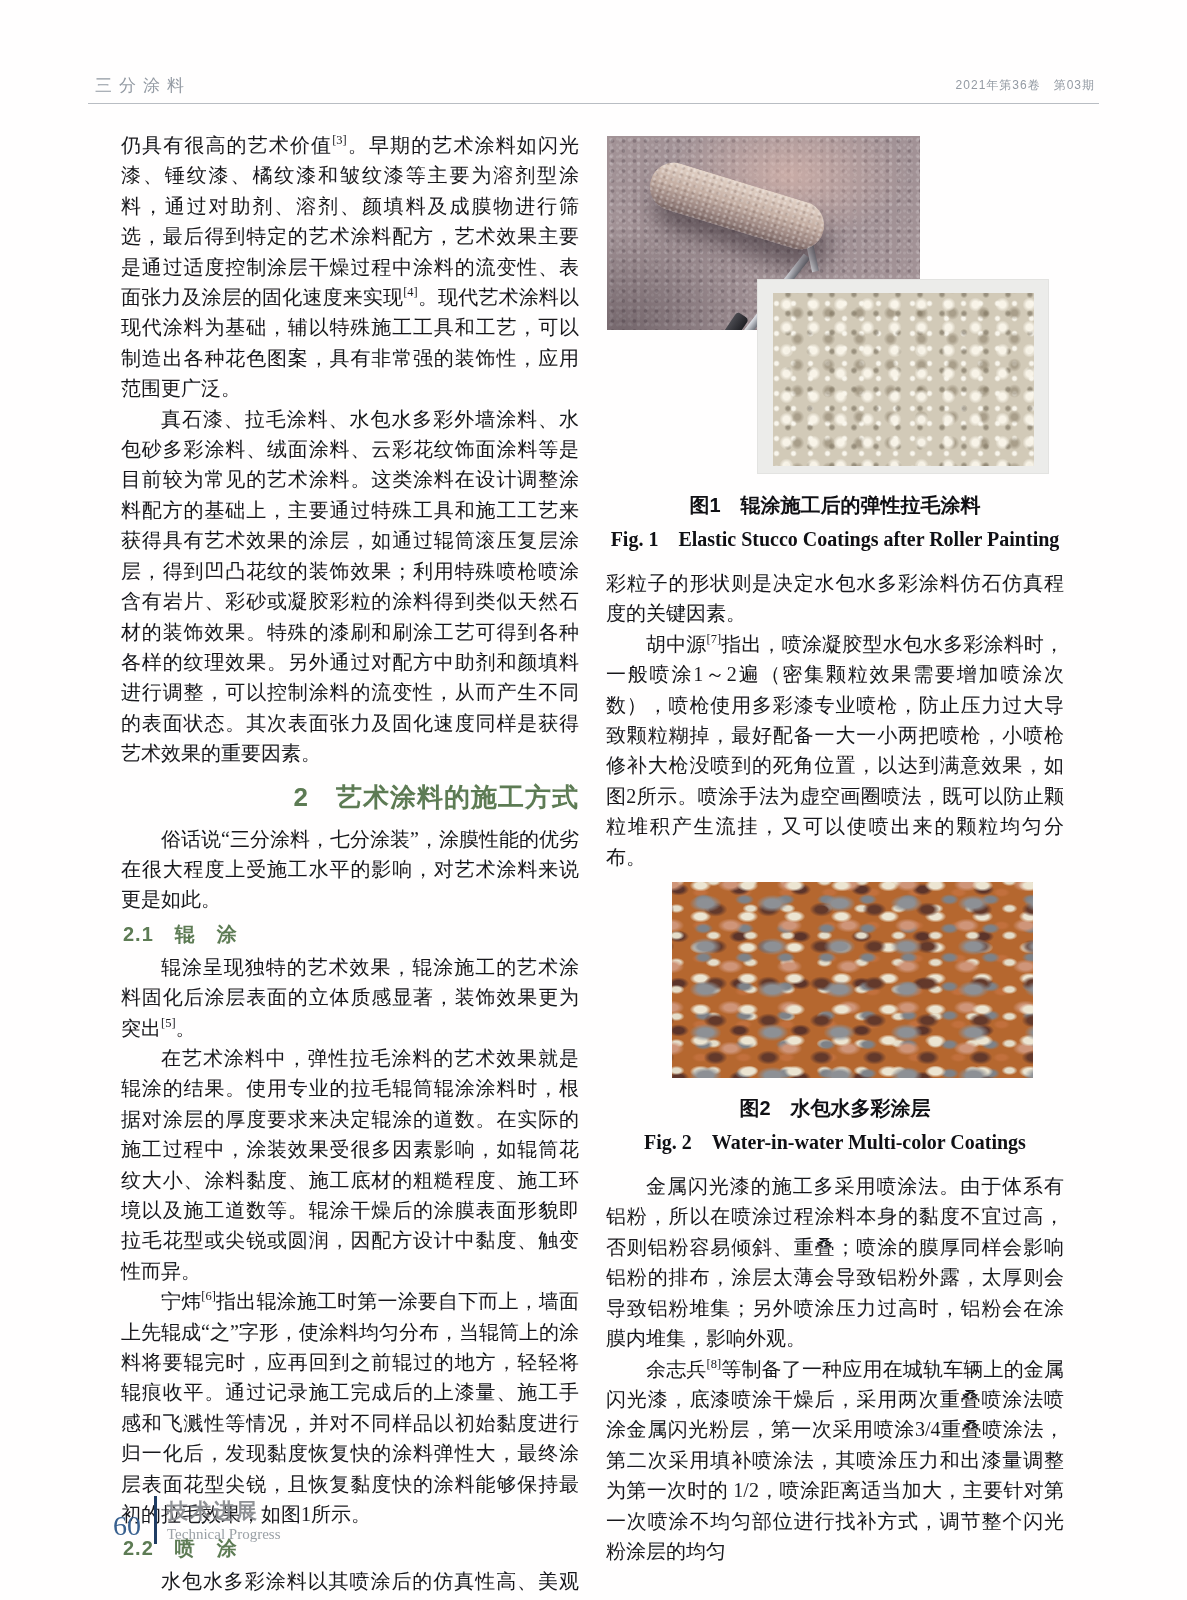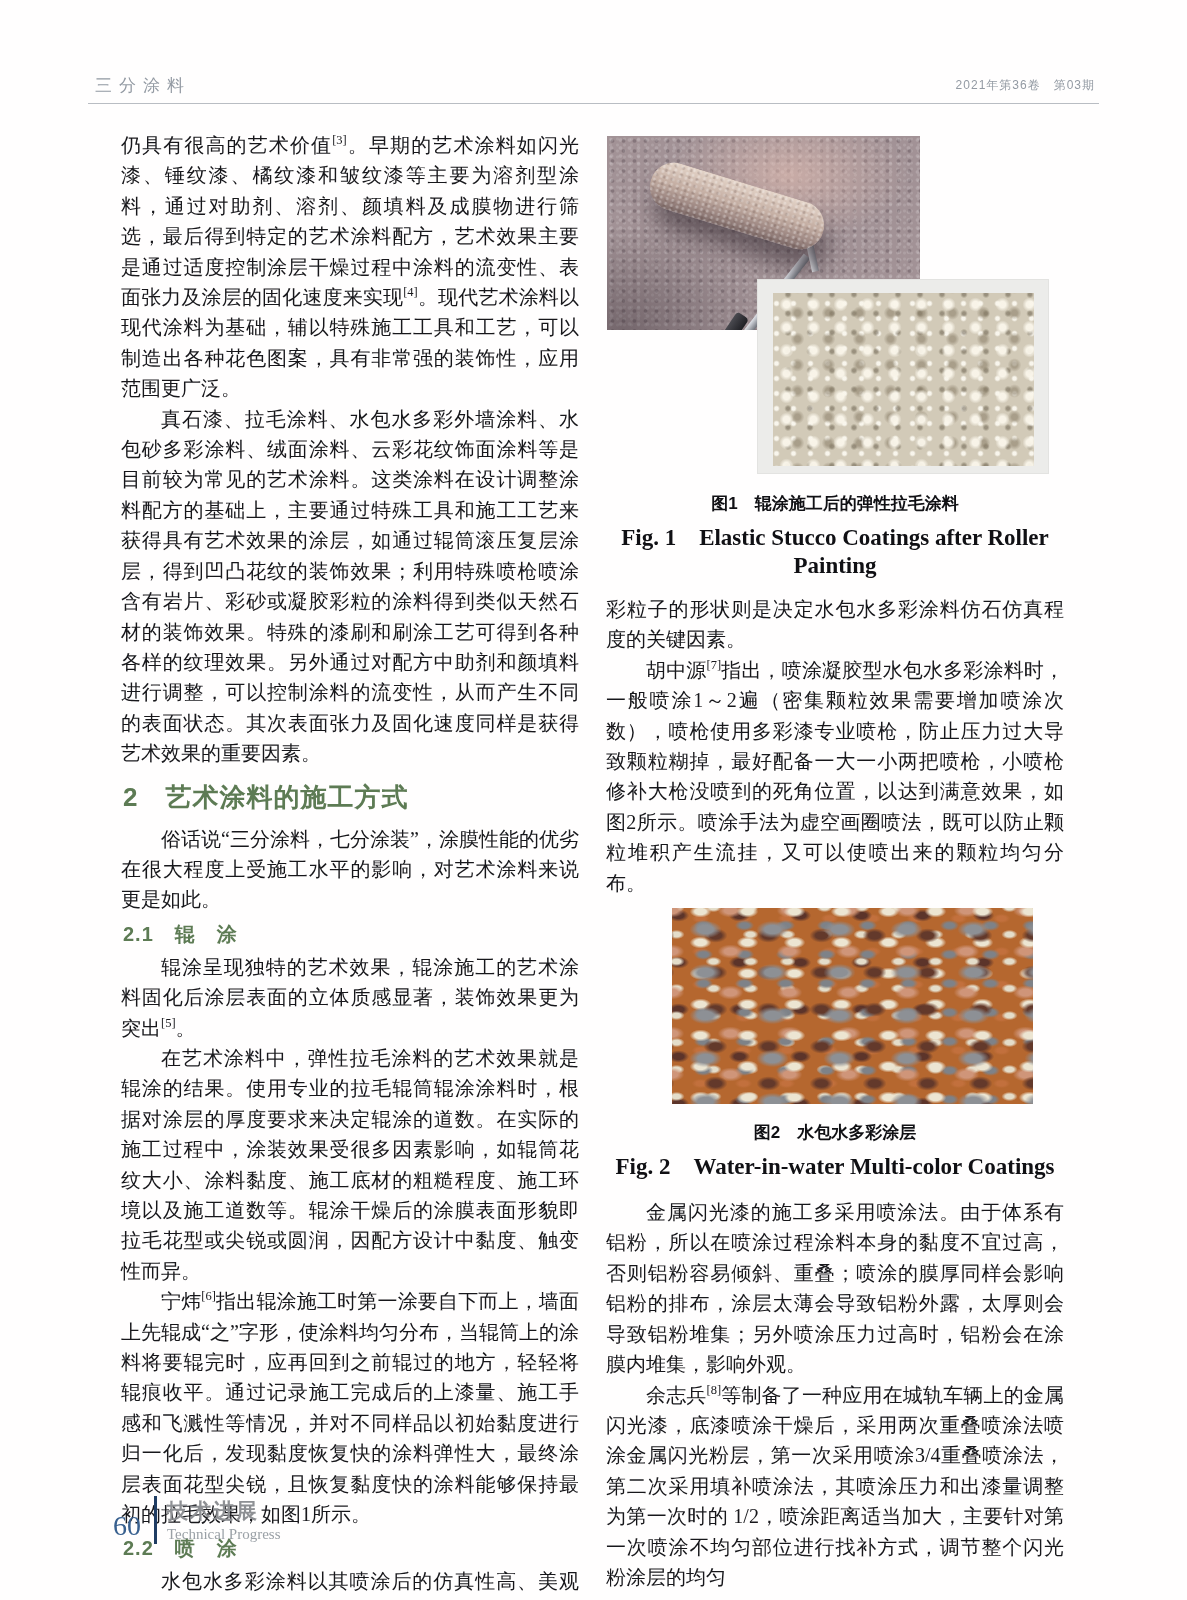--- a/index.html
+++ b/index.html
@@ -33,21 +33,21 @@
   .col-right{left:606px;}
   .para{
     margin:0;font-size:20px;line-height:30.4px;text-align:justify;
     color:#17171b;word-break:break-all;
   }
   .para.indent{text-indent:2em;}
   .para sup{font-size:12.5px;line-height:0;vertical-align:super;}
   h2.sec-h{
     font-family:"Liberation Sans","DejaVu Sans",sans-serif;
     font-size:26px;font-weight:bold;color:var(--heading-green);
-    margin:11px 0 9px 2px;letter-spacing:1px;
+    margin:11px 0 9px 2px;letter-spacing:1px;text-align:right;
   }
   h3.sub-h{
     font-family:"Liberation Sans","DejaVu Sans",sans-serif;
     font-size:20px;font-weight:bold;color:var(--heading-green);
     margin:6px 0 4px 2px;letter-spacing:1px;
   }
   
   figure{margin:0;}
   .fig1-art{position:relative;height:345px;}
   .photo{overflow:hidden;}
@@ -96,25 +96,25 @@
       radial-gradient(circle, rgba(250,246,235,.95) 18%, rgba(250,246,235,0) 40%),
       radial-gradient(circle, rgba(134,122,100,.55) 14%, transparent 34%),
       radial-gradient(circle, rgba(96,86,68,.50) 10%, transparent 26%),
       radial-gradient(circle, rgba(255,253,246,.85) 14%, transparent 30%);
     background-size:27px 23px,31px 26px,22px 19px,17px 15px;
     background-position:0 0,9px 7px,4px 11px,12px 3px;
   }
   .fig-cap{text-align:center;color:#101014;}
   .cap-zh{
     font-family:"Liberation Sans","DejaVu Sans",sans-serif;
-    font-weight:bold;font-size:17px;margin-top:17px;
+    font-weight:bold;font-size:20px;margin-top:17px;
   }
   .cap-en{
     font-family:"Liberation Serif","DejaVu Serif",serif;
-    font-weight:bold;font-size:23px;margin-top:7px;
+    font-weight:bold;font-size:20px;margin-top:7px;
   }
   .textblock{margin-top:15px;}
   .fig2{margin-top:10px;}
   .photo-multicolor{
     margin-left:66px;width:361px;height:196px;
     background-color:#b5672f;
     background-image:
       radial-gradient(ellipse 26px 14px, #8d9095 30%, rgba(141,144,149,0) 62%),
       radial-gradient(ellipse 20px 12px, #63392b 30%, rgba(99,57,43,0) 60%),
       radial-gradient(ellipse 18px 10px, #ece5d2 32%, rgba(236,229,210,0) 60%),

